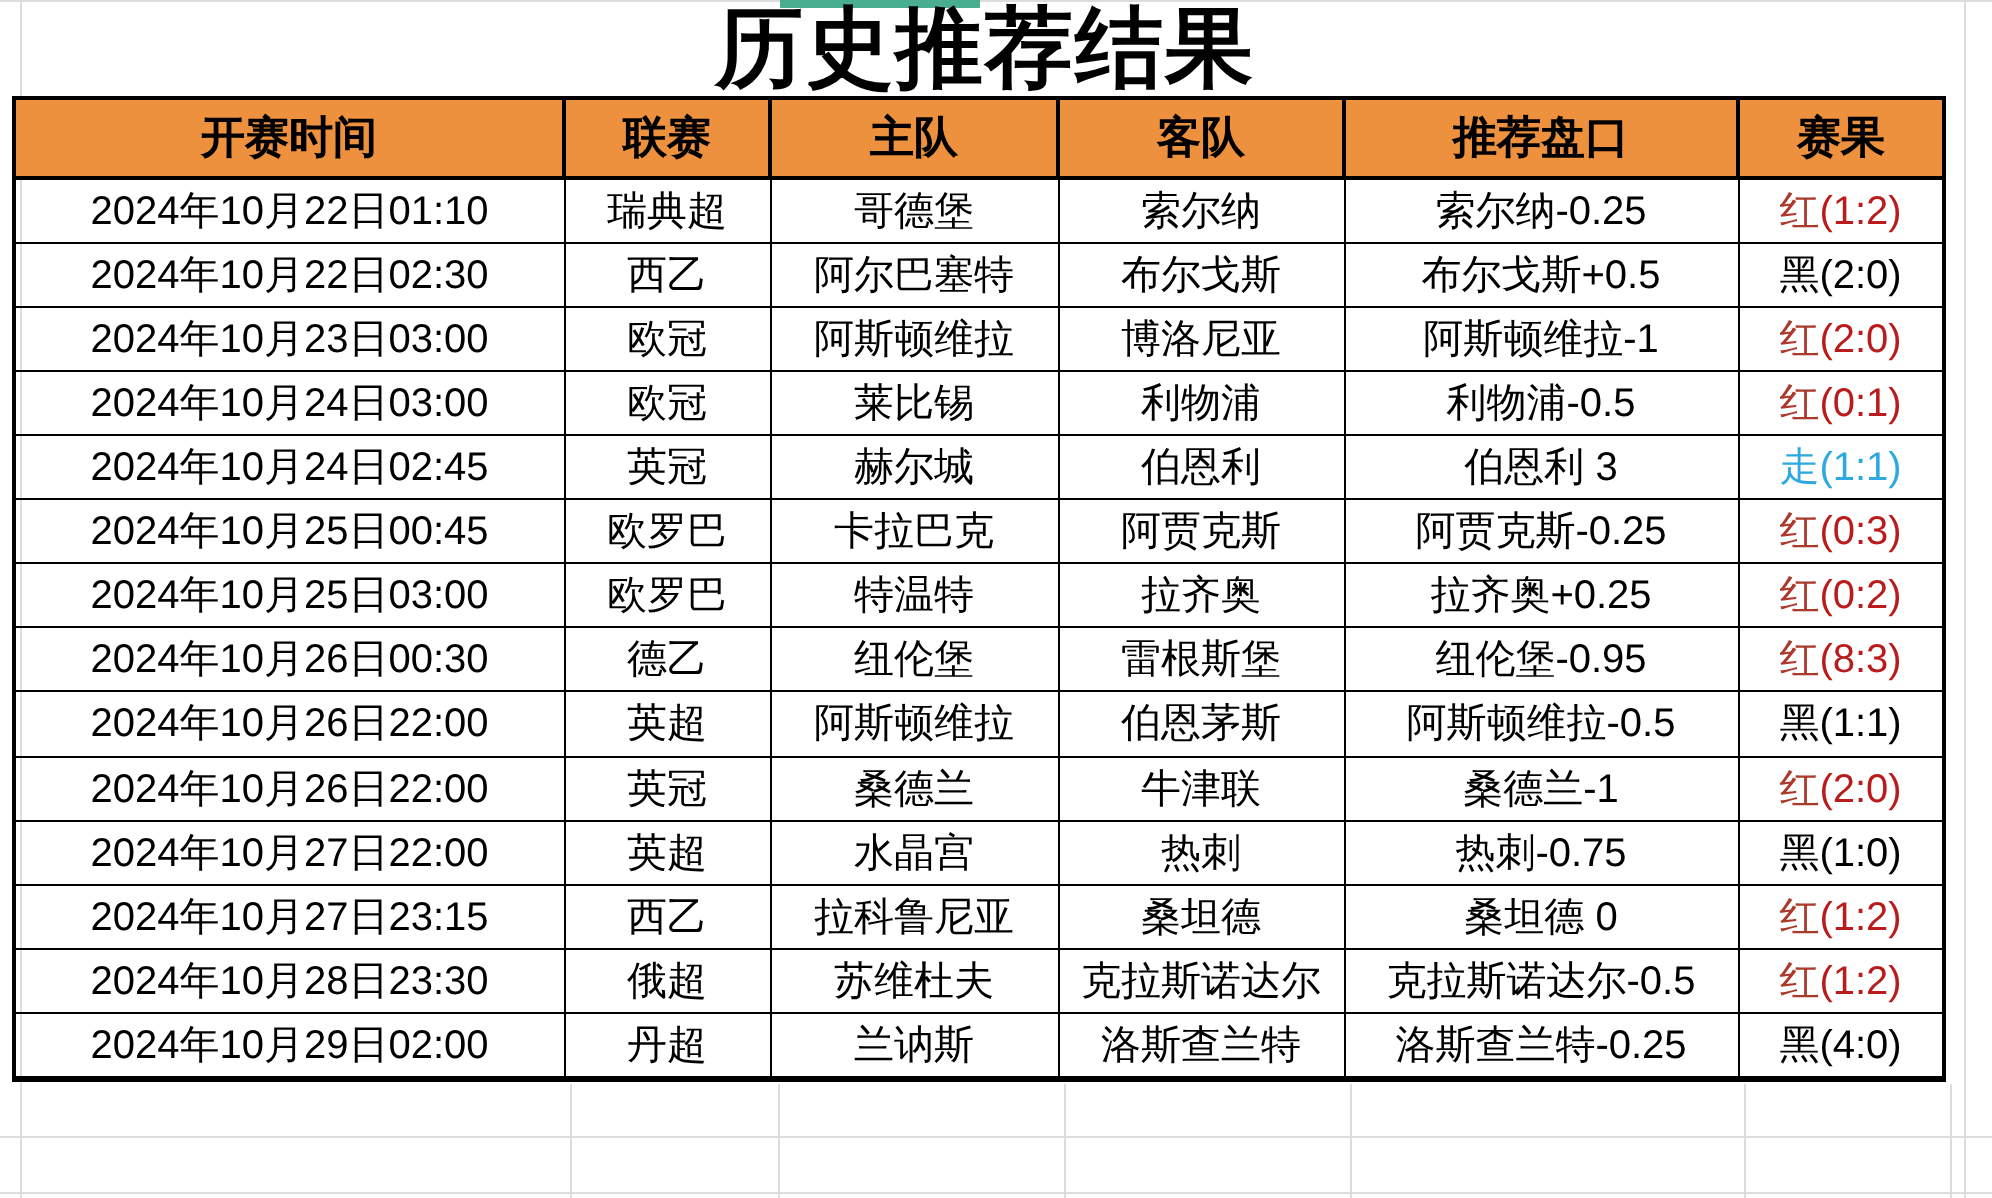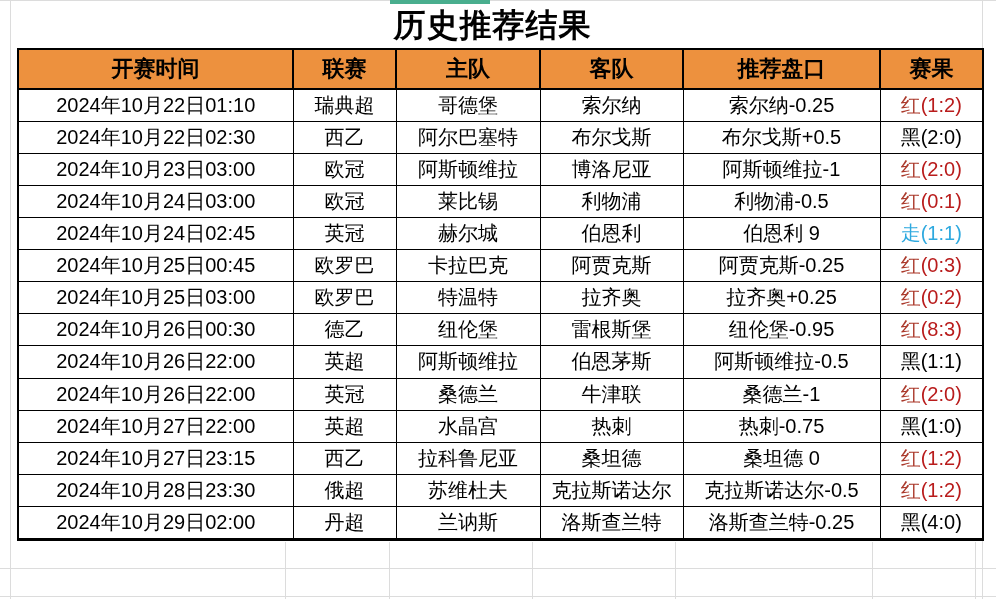--- a/index.html
+++ b/index.html
@@ -4,24 +4,24 @@
 <style>
   html,body{margin:0;padding:0;background:#fff;}
   .screen{
     position:relative;width:996px;height:599px;background:#ffffff;
     font-family:"Liberation Sans", sans-serif;color:#000;overflow:hidden;
   }
   .gridline{position:absolute;background:#dcdcdc;}
   .top-accent{position:absolute;left:390px;top:0;width:100px;height:4px;background:#49ae8e;}
   .sheet-title{
     position:absolute;left:10px;top:3px;width:965px;height:44px;
-    text-align:center;font-size:32px;font-weight:700;letter-spacing:1px;line-height:44px;
+    text-align:center;font-size:44px;font-weight:700;letter-spacing:1px;line-height:44px;
   }
   table.results{
-    position:absolute;left:17px;top:48px;width:965px;height:493px;
+    position:absolute;left:6px;top:48px;width:965px;height:493px;
     border-collapse:collapse;table-layout:fixed;border:2px solid #000;
   }
   .results th{
     background:#ed913e;border:2px solid #000;font-size:22px;font-weight:700;
     height:38px;text-align:center;vertical-align:middle;padding:0;white-space:nowrap;overflow:hidden;
   }
   .results td{
     border:1.5px solid #000;font-size:20px;font-weight:400;
     text-align:center;vertical-align:middle;padding:0;white-space:nowrap;overflow:hidden;
   }
@@ -102,21 +102,21 @@
           <td>莱比锡</td>
           <td>利物浦</td>
           <td>利物浦-0.5</td>
           <td class="res-red"><span class="flag">红</span><span class="score">(0:1)</span></td>
         </tr>
         <tr>
           <td>2024年10月24日02:45</td>
           <td>英冠</td>
           <td>赫尔城</td>
           <td>伯恩利</td>
-          <td>伯恩利 9</td>
+          <td>伯恩利 3</td>
           <td class="res-push"><span class="flag">走</span><span class="score">(1:1)</span></td>
         </tr>
         <tr>
           <td>2024年10月25日00:45</td>
           <td>欧罗巴</td>
           <td>卡拉巴克</td>
           <td>阿贾克斯</td>
           <td>阿贾克斯-0.25</td>
           <td class="res-red"><span class="flag">红</span><span class="score">(0:3)</span></td>
         </tr>

